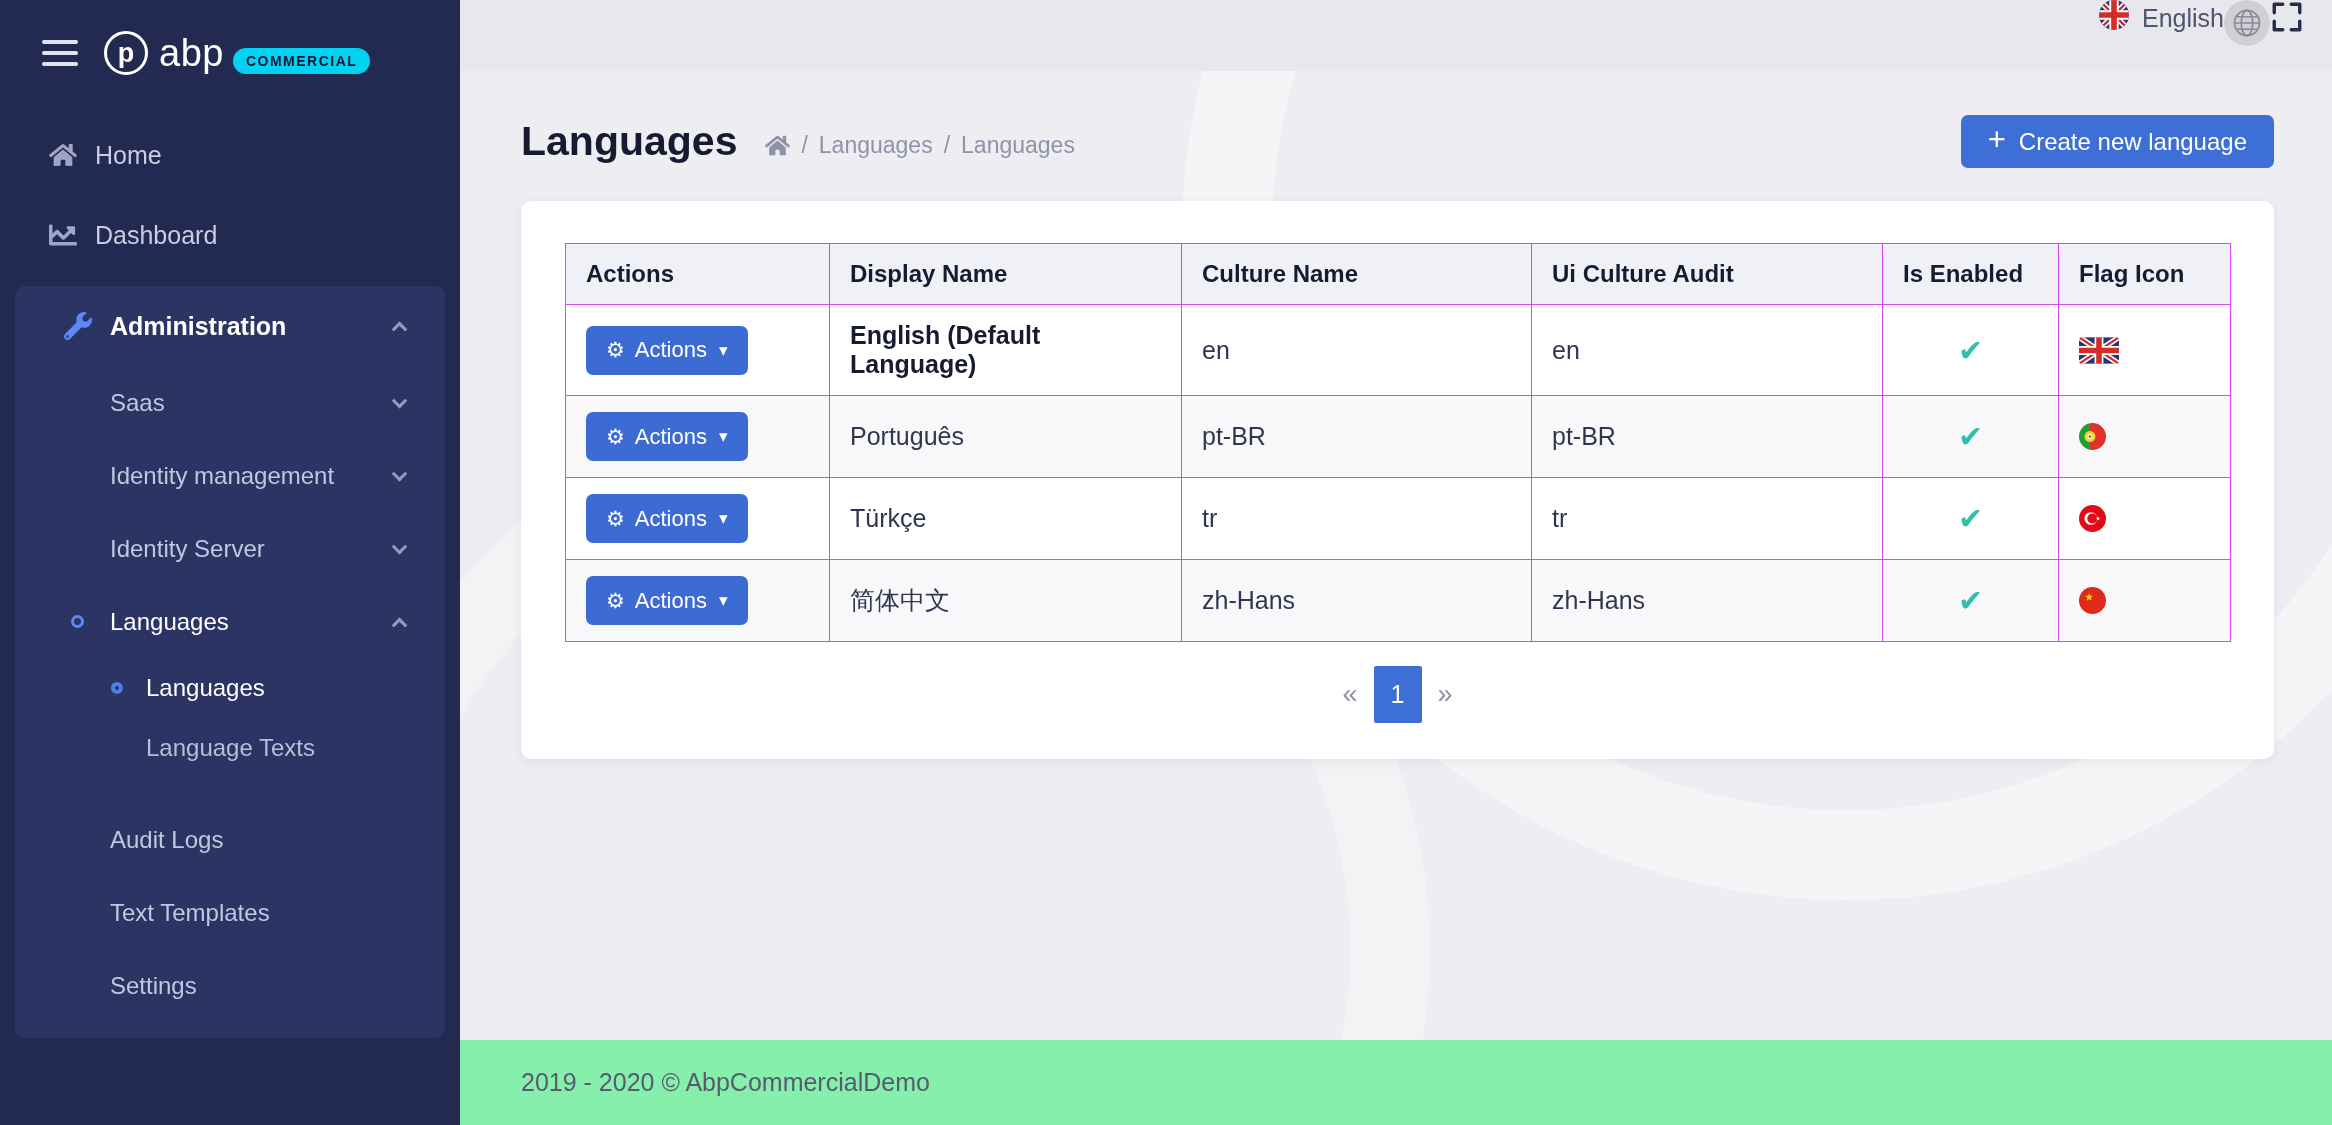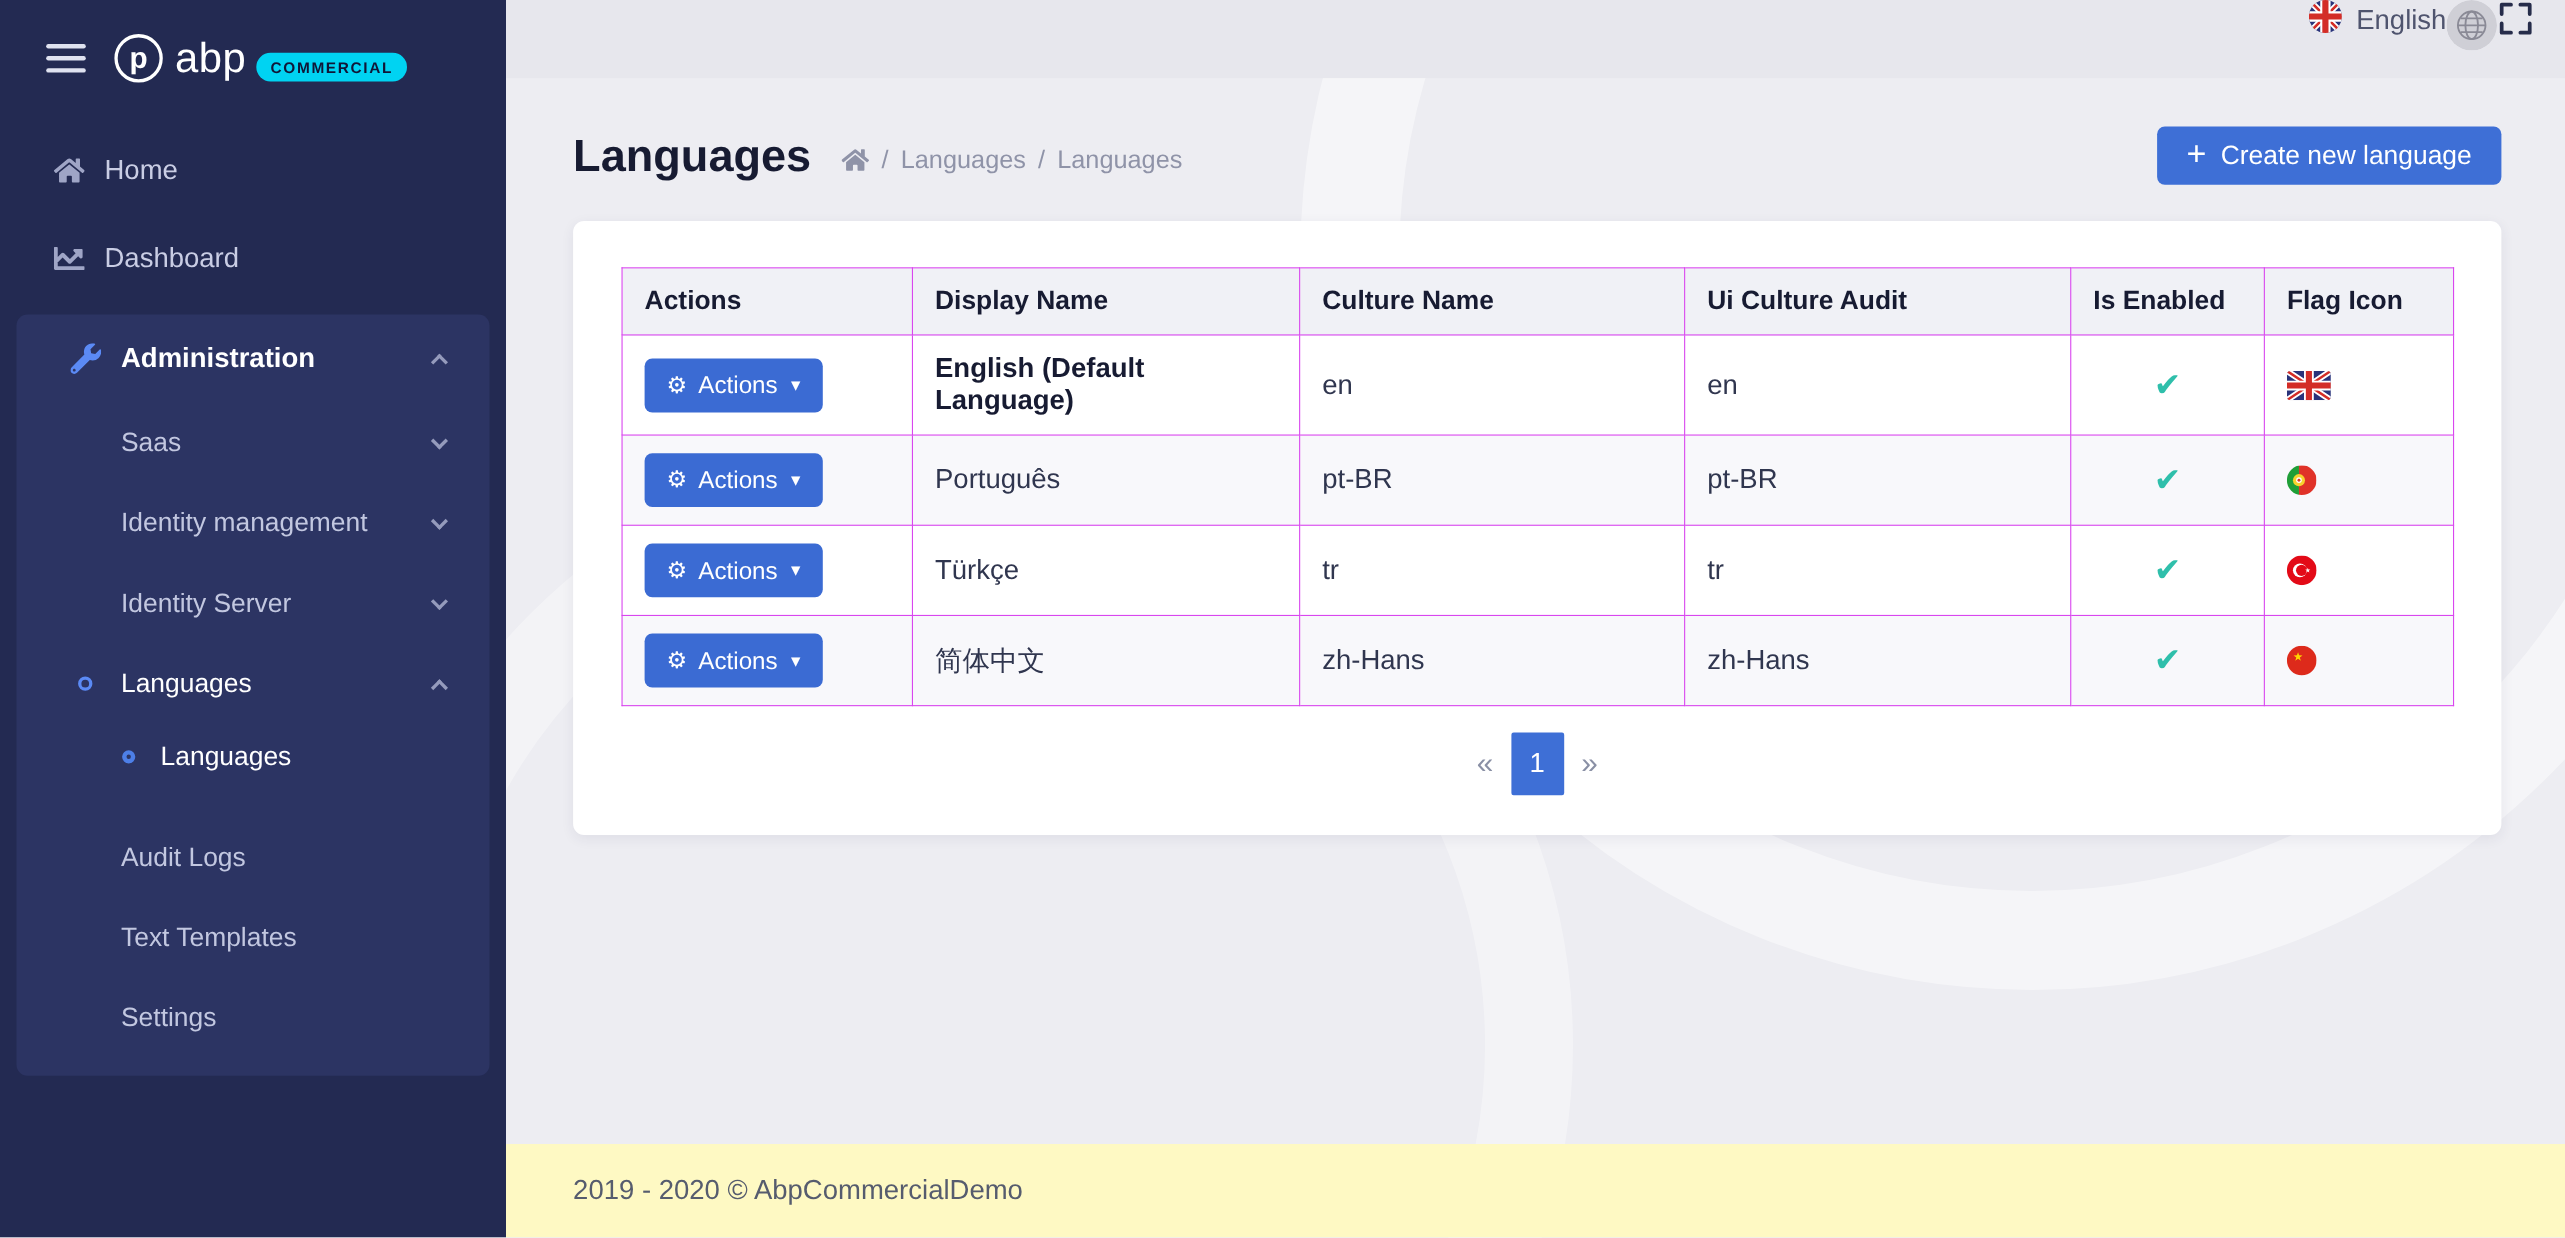--- a/index.html
+++ b/index.html
@@ -108,21 +108,21 @@
   .flag svg { display: block; }
 
   .pagination { display: flex; justify-content: center; align-items: center; padding: 24px 0 10px; }
   .pg-arrow { color: #8a90a5; font-size: 27px; padding: 0 16px; cursor: pointer; }
   .pg-num {
     background: #3e6fd6; color: #fff; width: 48px; height: 57px; border-radius: 2px;
     display: flex; align-items: center; justify-content: center; font-size: 25px; cursor: pointer;
   }
 
   .footer {
-    height: 85px; background: #fef9c3; position: relative; z-index: 2;
+    height: 85px; background: #86efac; position: relative; z-index: 2;
     display: flex; align-items: center; padding-left: 61px;
     color: #565c6e; font-size: 25px;
   }
 </style>
 </head>
 <body>
 
 <div class="app">
 
   <aside class="sidebar">
@@ -183,20 +183,23 @@
         </a>
 
         <a class="mi mi-sub active-white" style="padding-left:95px;">
           <span class="bullet-group"></span>
           <span>Languages</span>
           <span class="chev up"></span>
         </a>
         <a class="mi mi-sub2 active-white">
           <span class="bullet-sub"></span>
           <span>Languages</span>
+        </a>
+        <a class="mi mi-sub2">
+          <span>Language Texts</span>
         </a>
 
         <div class="group-gap"></div>
 
         <a class="mi mi-sub">
           <span>Audit Logs</span>
         </a>
         <a class="mi mi-sub">
           <span>Text Templates</span>
         </a>

